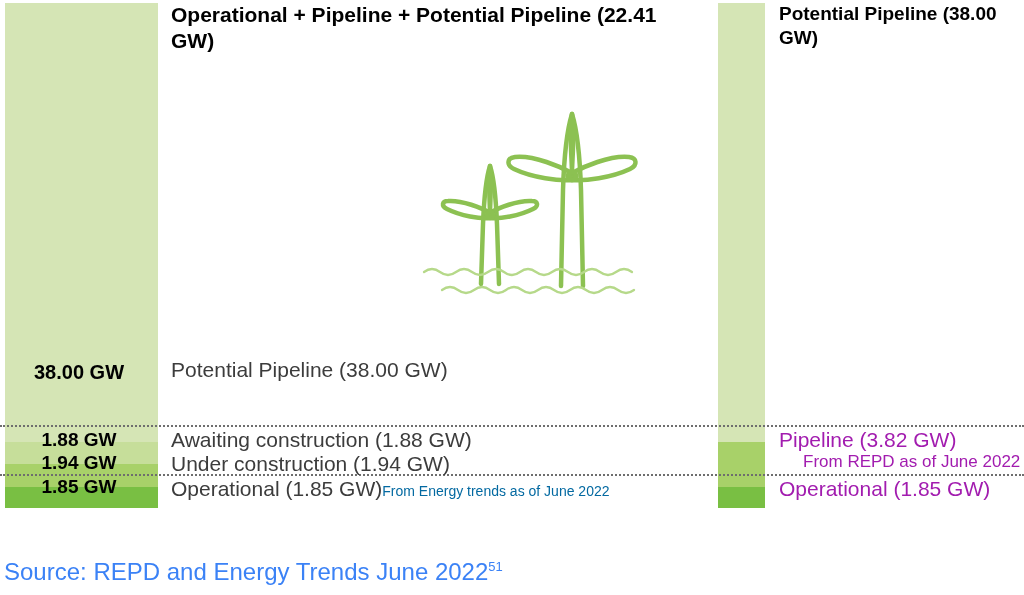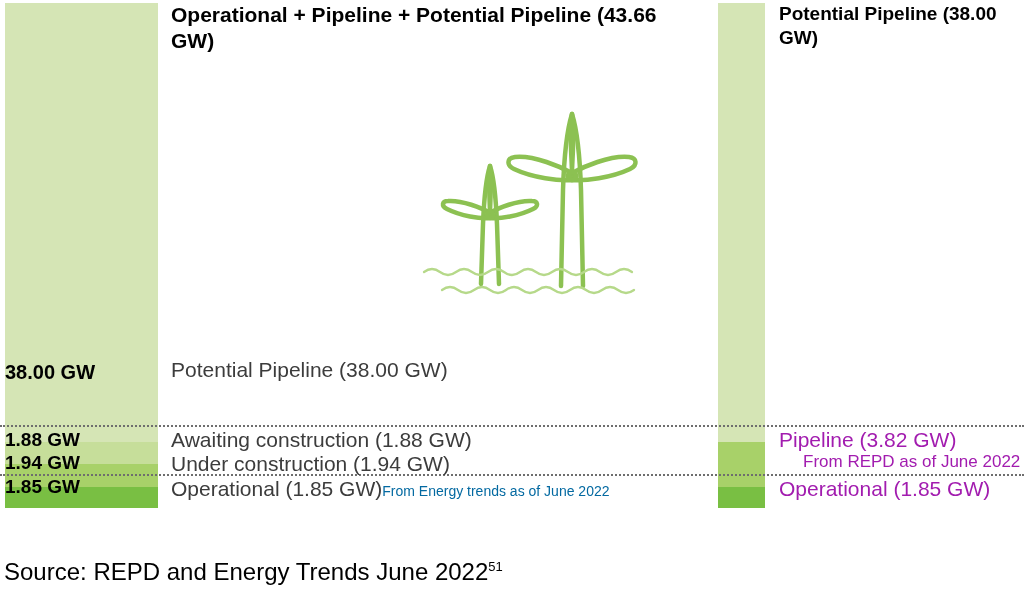--- a/index.html
+++ b/index.html
@@ -45,20 +45,21 @@
     border-top: 2px dotted #6e6e6e;
   }
   #rule-top    { top: 425px; }
   #rule-bottom { top: 474px; }
 
   
   .value-label {
     position: absolute;
     left: 5px;
     width: 148px;
+    text-align: center;
     font-weight: bold;
     color: #000000;
     white-space: nowrap;
   }
   #val-potential  { top: 361px;  font-size: 20px; }
   #val-awaiting   { top: 429px;  font-size: 19px; }
   #val-under      { top: 452px;  font-size: 19px; }
   #val-operational{ top: 476px;  font-size: 19px; }
 
   
@@ -120,21 +121,21 @@
     width: 250px;
     height: 215px;
   }
 
   
   #source-line {
     position: absolute;
     left: 4px;
     top: 558px;
     font-size: 24px;
-    color: #000000;
+    color: #3b82f6;
     white-space: nowrap;
   }
   #source-line sup {
     font-size: 13px;
     vertical-align: super;
   }
 </style>
 </head>
 <body>
 
@@ -147,21 +148,21 @@
 
 <div id="right-bar" class="bar">
   <div class="seg" style="flex: 38 1 0%; background: rgb(213, 229, 181);"></div>
   <div class="seg" style="flex: 3.82 1 0%; background: rgb(168, 209, 105);"></div>
   <div class="seg" style="flex: 1.85 1 0%; background: rgb(121, 191, 67);"></div>
 </div>
 
 <div class="dotted-rule" id="rule-top" style="border-top-color: rgb(110, 110, 110);"></div>
 <div class="dotted-rule" id="rule-bottom" style="border-top-color: rgb(110, 110, 110);"></div>
 
-<div class="heading" id="heading-left">Operational + Pipeline + Potential Pipeline (43.66 GW)</div>
+<div class="heading" id="heading-left">Operational + Pipeline + Potential Pipeline (22.41 GW)</div>
 <div class="heading" id="heading-right">Potential Pipeline (38.00 GW)</div>
 
 <div id="turbine-art">
   <svg width="250" height="215" viewBox="0 0 250 215" xmlns="http://www.w3.org/2000/svg">
     <g fill="none" stroke="#8cc152" stroke-width="4.5" stroke-linecap="round" stroke-linejoin="round">
 
       <path d="M78 66 C74 78 72 100 71 124 L69 184 M78 66 C82 78 84 100 85 124 L87 184"></path>
 
       <path d="M78 113 C70 108 50 100 36 101 C30 101 29 106 35 109 C49 116 68 119 78 118 Z"></path>
       <path d="M78 113 C86 108 106 100 120 101 C126 101 127 106 121 109 C107 116 88 119 78 118 Z"></path>

